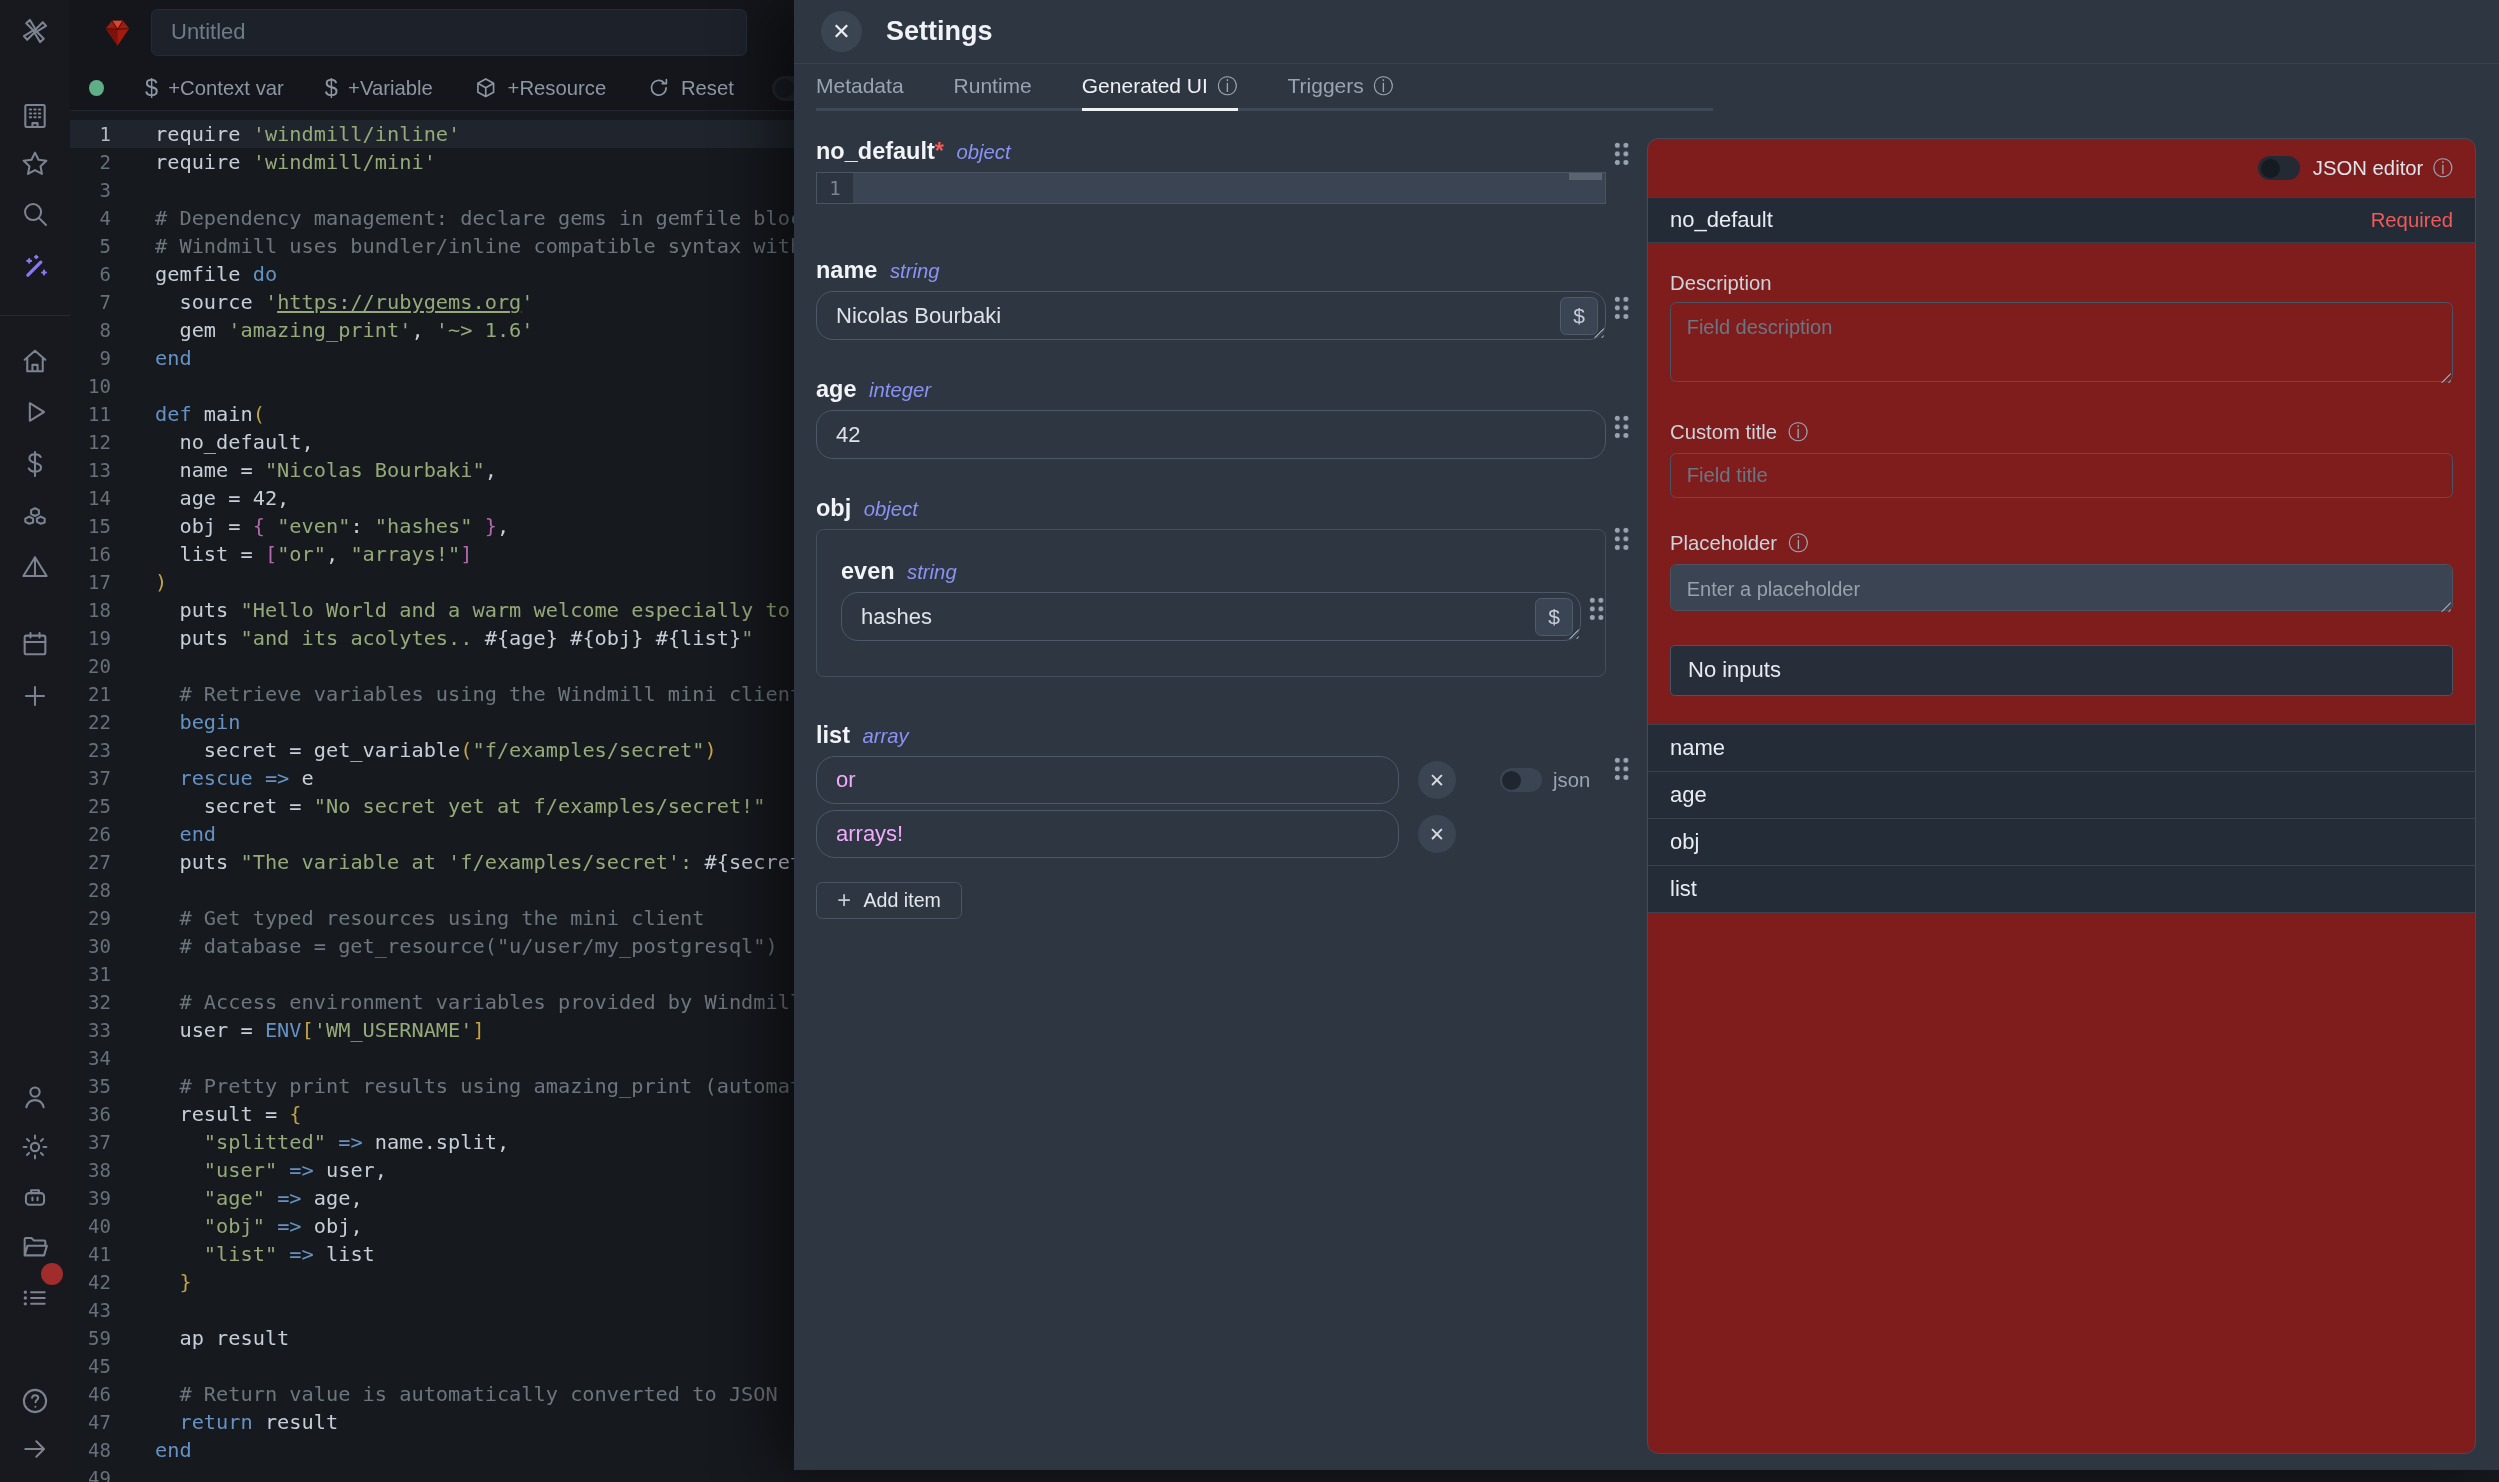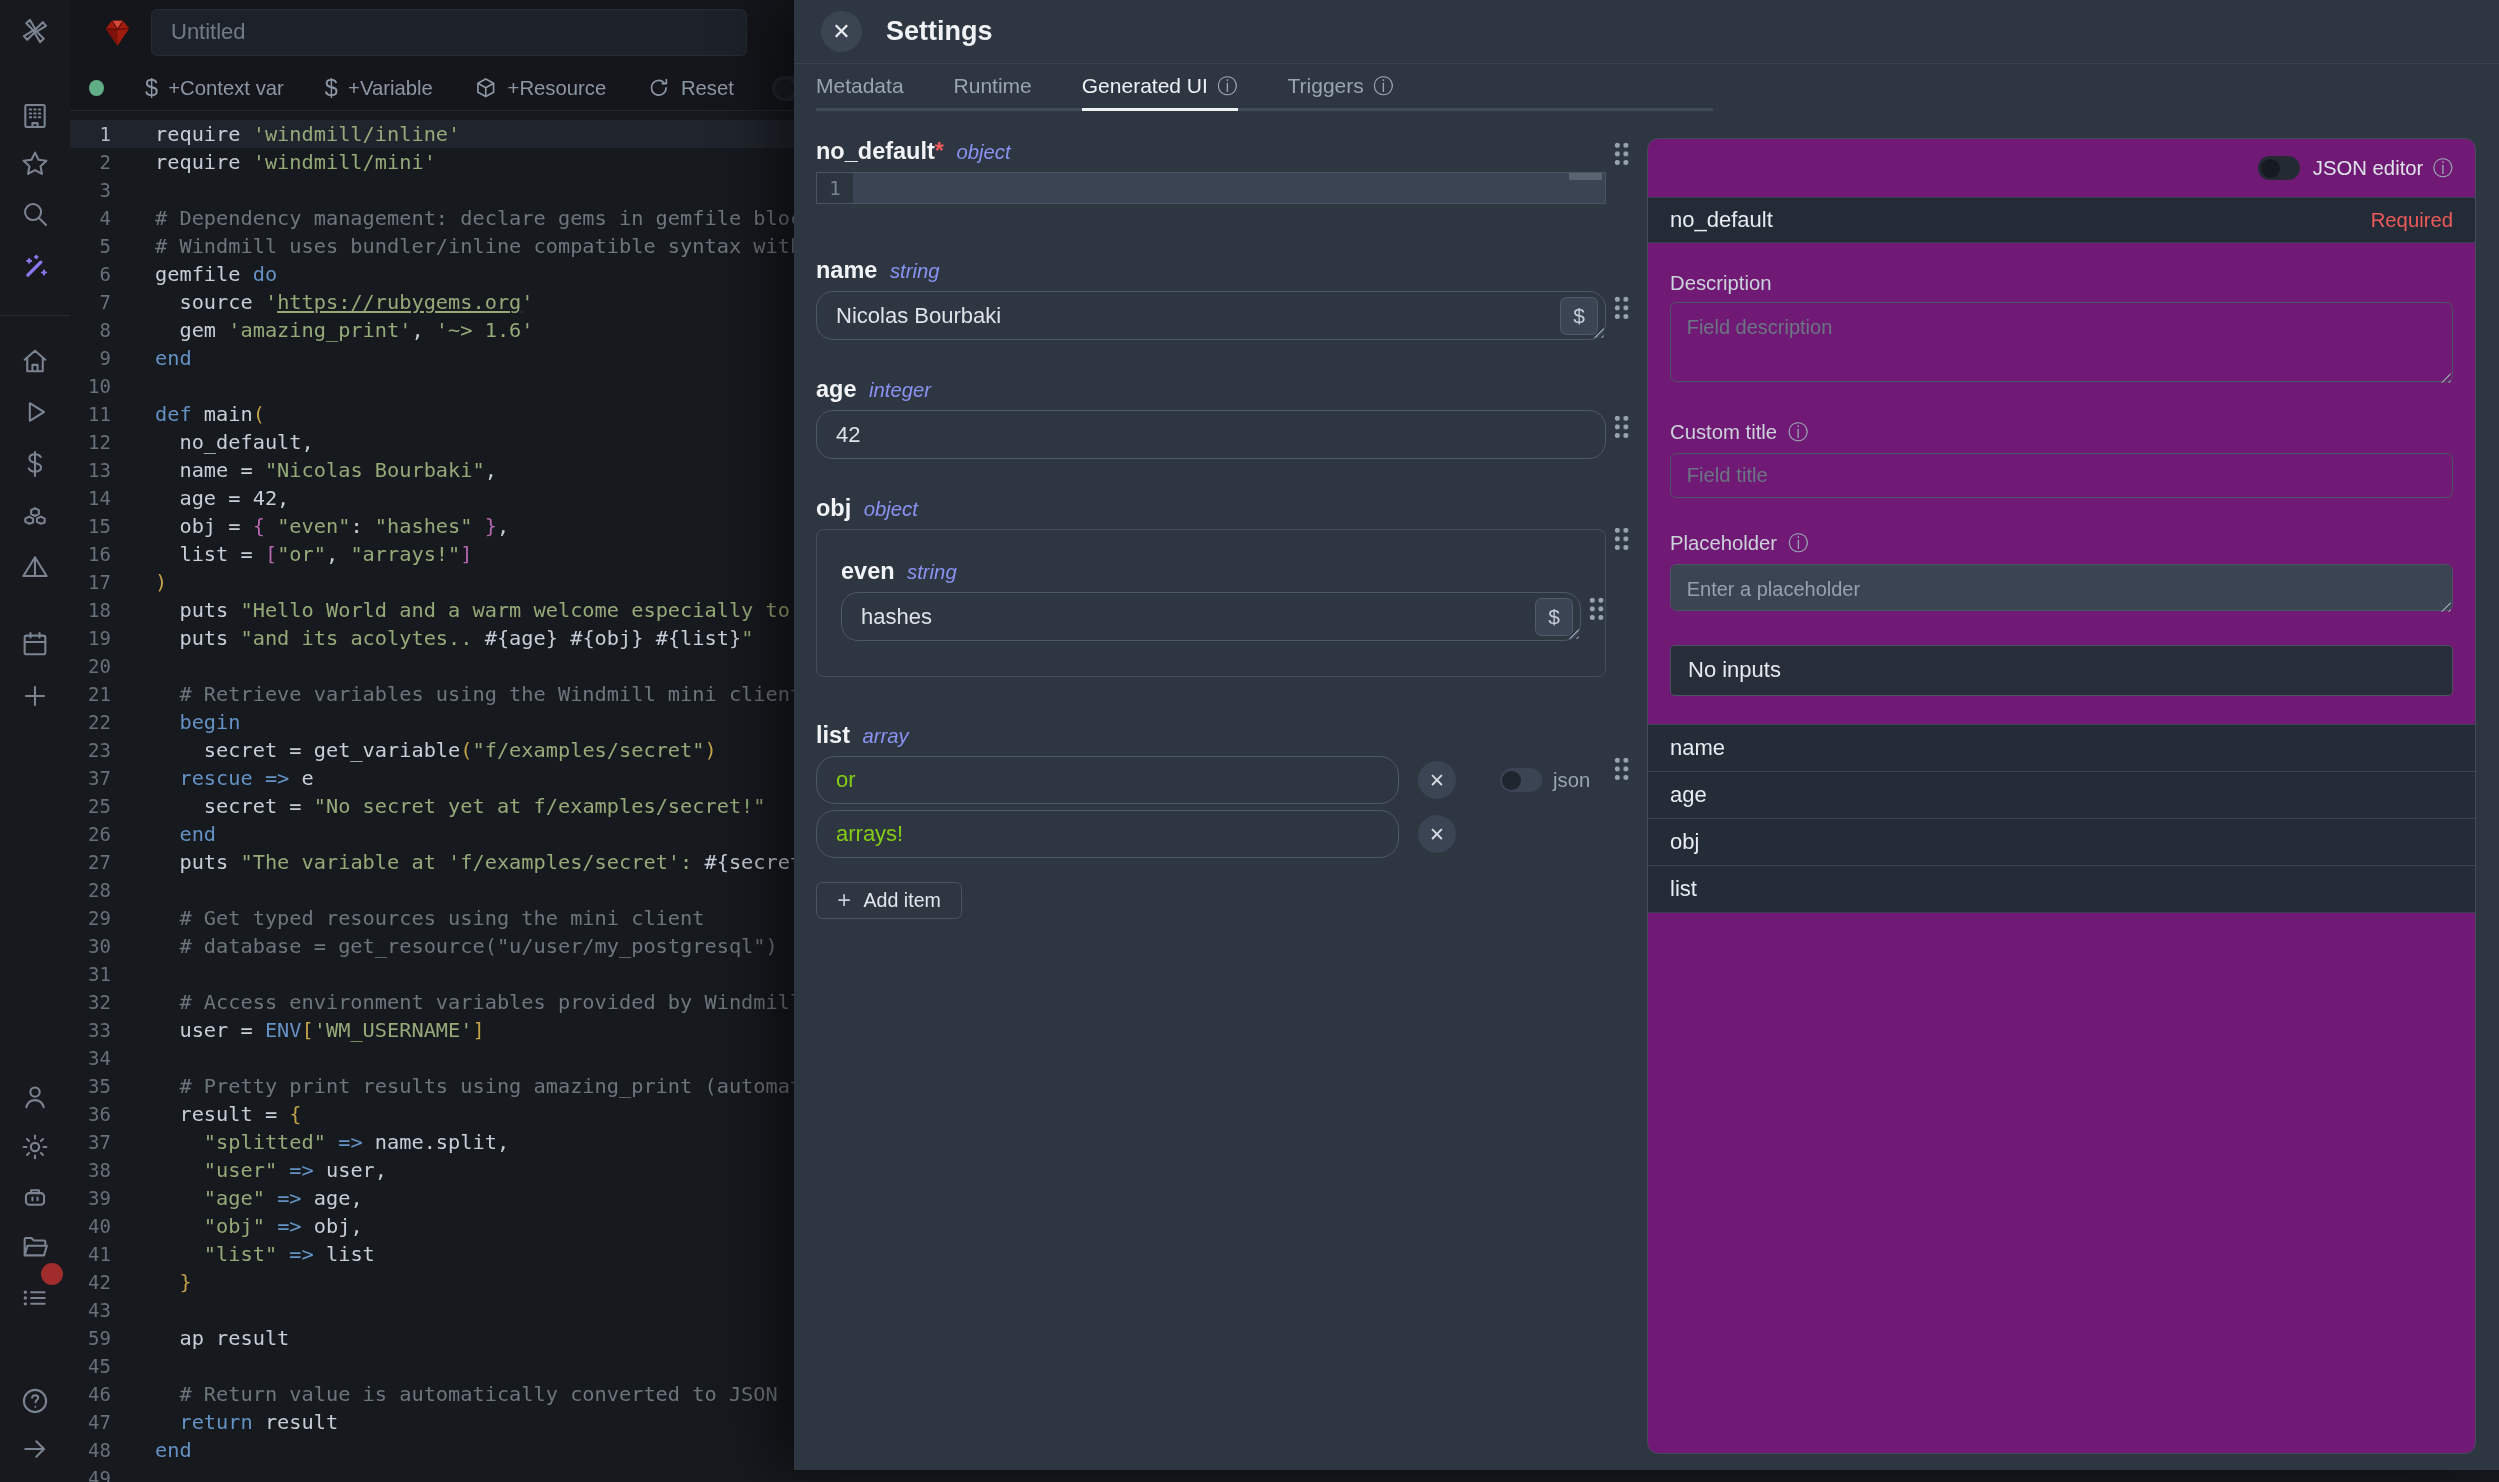--- a/index.html
+++ b/index.html
@@ -86,36 +86,36 @@
   .input-wrap{position:relative;}
   .dollar-badge{position:absolute;right:7.8px;top:6.3px;width:36px;height:36px;background:#3a4452;
                 border:0.8px solid #505b6c;border-radius:6.3px;color:#c6cdd8;font-size:21px;
                 display:flex;align-items:center;justify-content:center;cursor:pointer;}
   .resize-corner{position:absolute;right:2.3px;bottom:2.3px;width:13.3px;height:13.3px;
                  background:repeating-linear-gradient(135deg,transparent 0 3.1px,#8b95a3 3.1px 4.7px);
                  clip-path:polygon(100% 0,100% 100%,0 100%);}
   .obj-box{border:1.6px solid #454e5c;border-radius:7.8px;padding:28px 24px 35px 24px;}
   .list-row{display:flex;align-items:center;margin-bottom:6.3px;position:relative;}
   .list-input{width:583px;height:48px;box-sizing:border-box;background:transparent;border:1.6px solid #4c5768;
-              border-radius:19px;color:#84cc16;font-size:22px;padding:0 19px;outline:none;
+              border-radius:19px;color:#f0abfc;font-size:22px;padding:0 19px;outline:none;
               font-family:"Liberation Sans",sans-serif;}
   .x-btn{margin-left:19px;width:38px;height:38px;border-radius:50%;background:#3a4452;border:none;
          color:#d5dae1;font-size:19px;display:flex;align-items:center;justify-content:center;cursor:pointer;}
   .toggle.json{width:42px;height:23.5px;background:#3a4452;margin-left:44px;}
   .toggle.json .knob{left:2.3px;top:2.3px;width:19px;height:19px;background:#20262f;}
   .json-label{margin-left:11px;font-size:20.3px;color:#9aa4b2;}
   .add-item-btn{margin-top:17px;display:inline-flex;align-items:center;gap:12.5px;height:37px;padding:0 20.3px;
                 background:transparent;border:1.6px solid #4a5462;border-radius:6.3px;color:#e3e7ec;
                 font-size:19.6px;cursor:pointer;font-family:"Liberation Sans",sans-serif;}
   .add-plus{font-size:23.5px;color:#c6cdd8;}
 
   .mb-a{margin-bottom:53px;} .mb-b{margin-bottom:36px;} .mb-c{margin-bottom:45px;}
 
   
-  .panel{margin-left:41px;margin-top:28px;width:829px;height:1316px;background:#701a75;
+  .panel{margin-left:41px;margin-top:28px;width:829px;height:1316px;background:#7f1d1d;
          border:0.8px solid #414b5a;border-radius:11px;box-sizing:border-box;overflow:hidden;flex:none;}
   .panel-header{height:58px;border-bottom:0.8px solid #37404d;display:flex;align-items:center;
                 justify-content:flex-end;padding-right:22px;}
   .toggle.jsoneditor{width:42px;height:23.5px;background:#232a34;}
   .toggle.jsoneditor .knob{left:2.3px;top:2.3px;width:19px;height:19px;background:#161b22;}
   .json-editor-label{margin-left:12.5px;font-size:20.3px;color:#dfe4ea;}
   .panel-header .info-glyph{margin-left:9.4px;}
   .sel-row{height:44px;background:#232b36;border-bottom:0.8px solid #37404d;display:flex;align-items:center;
            padding:0 22px;justify-content:space-between;}
   .sel-name{font-size:22px;color:#e8ecf1;}

